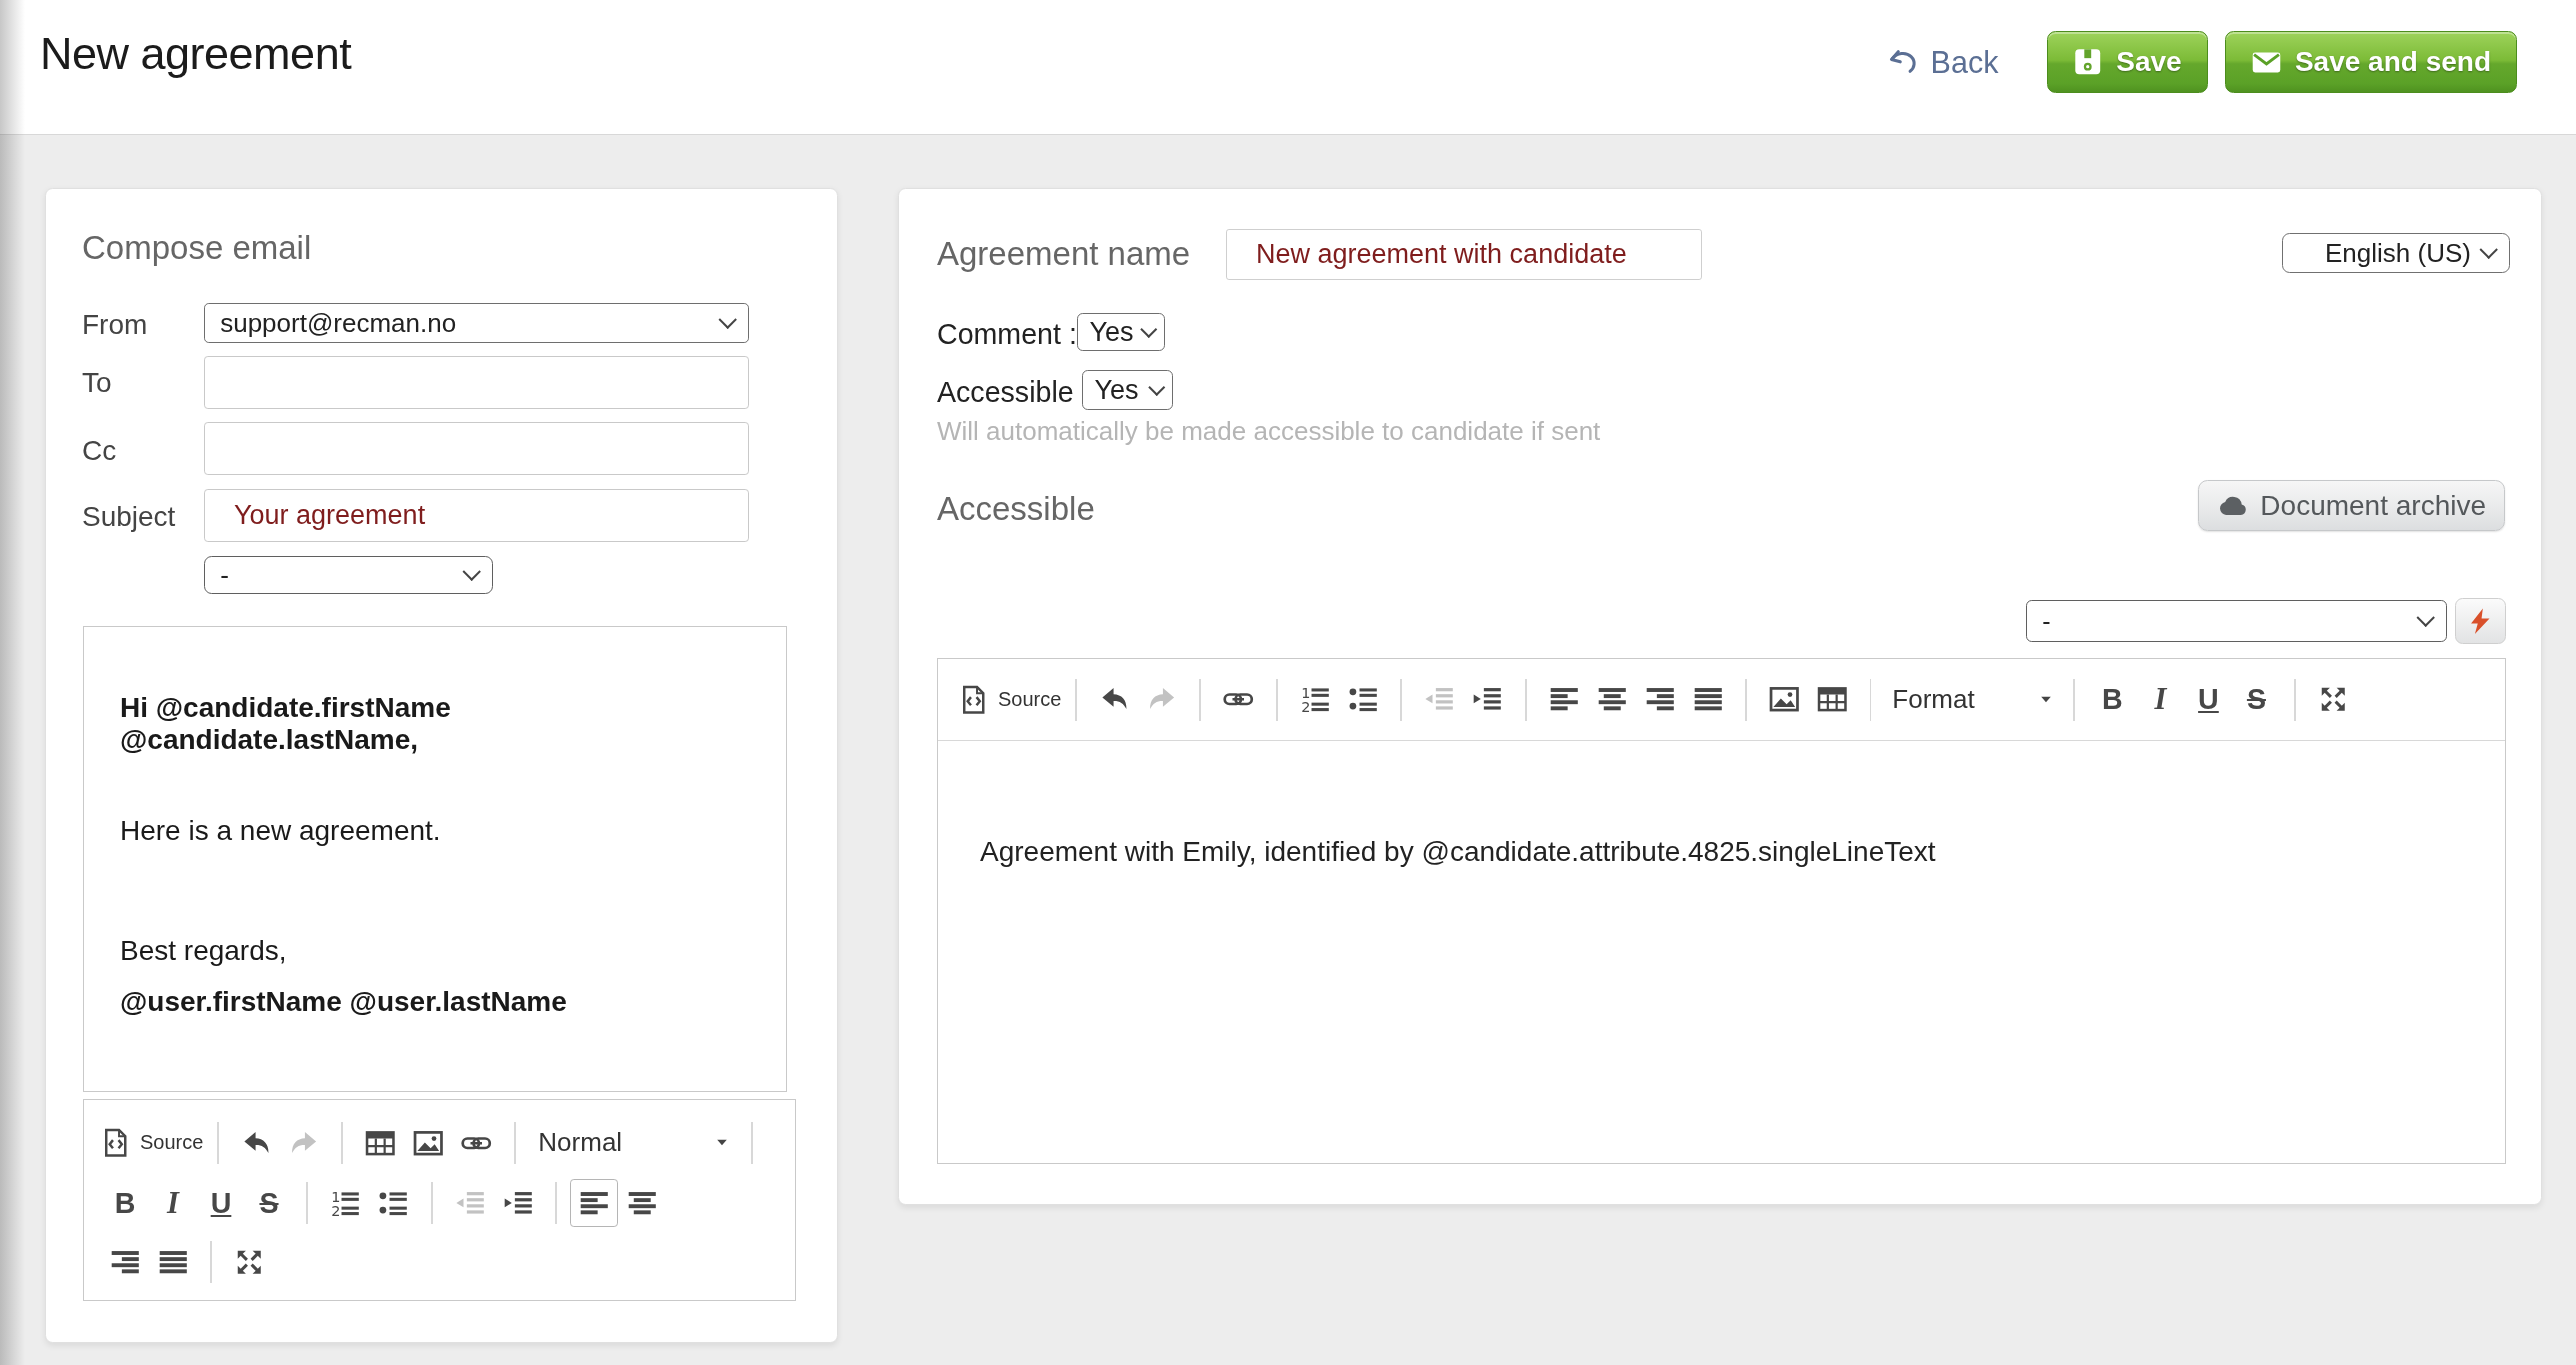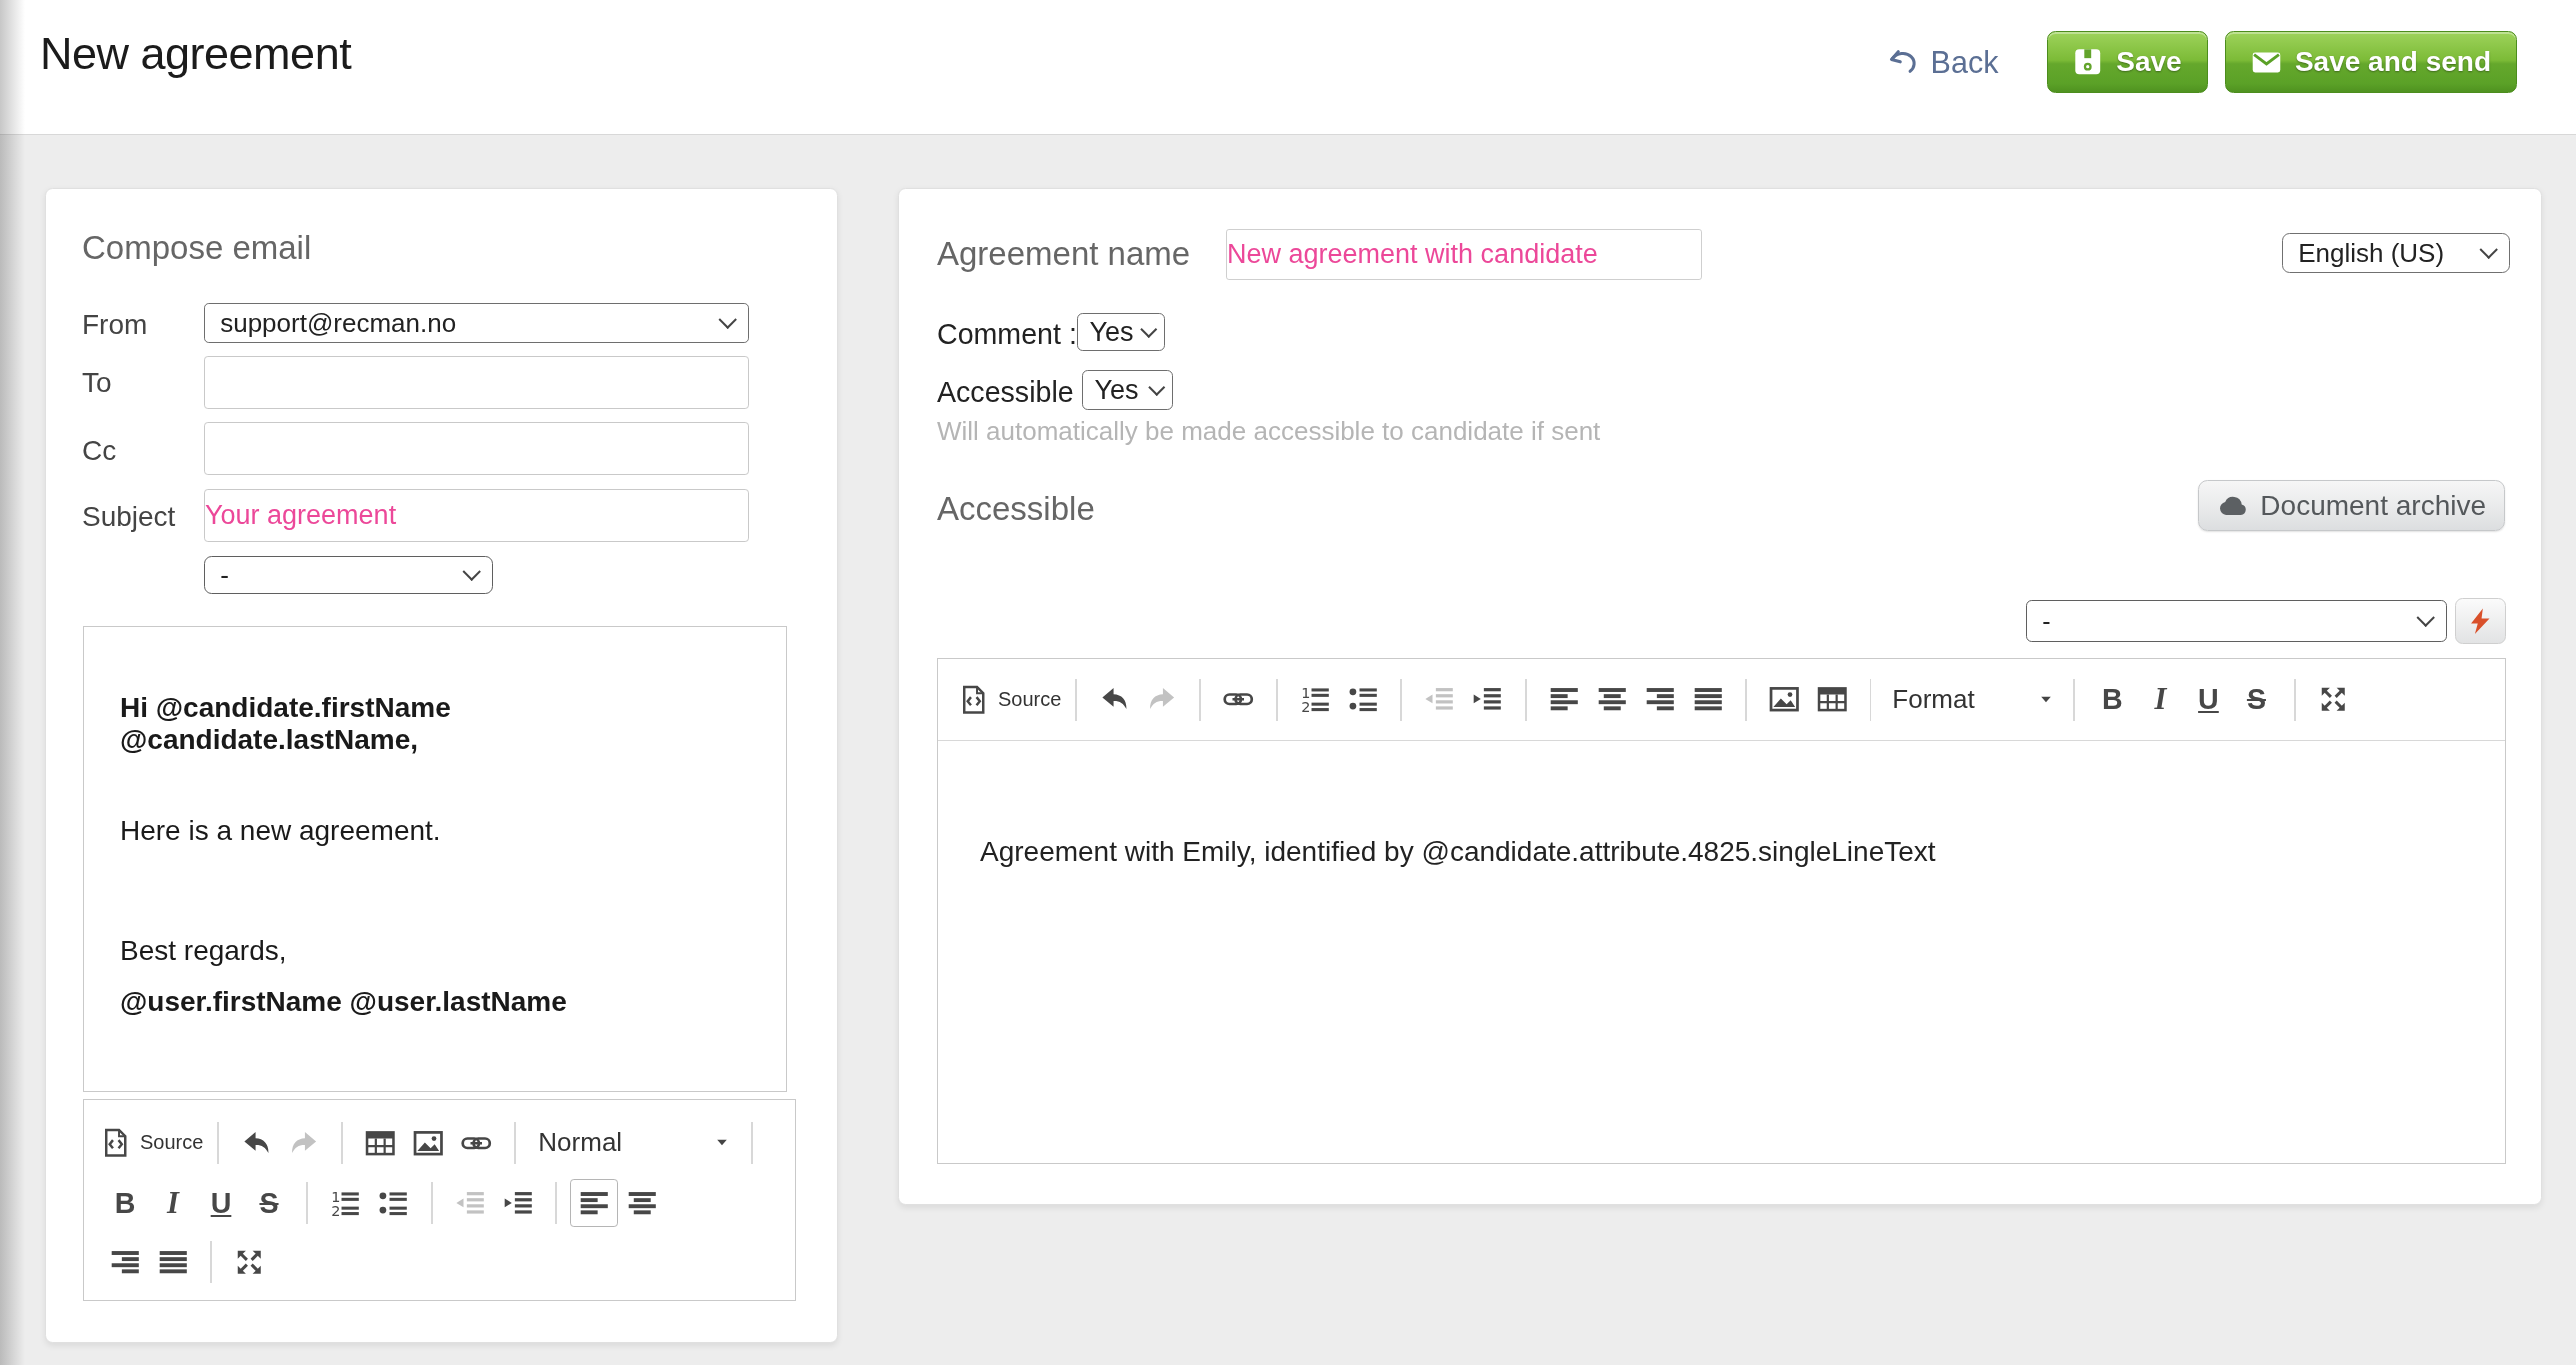--- a/index.html
+++ b/index.html
@@ -27,21 +27,21 @@
          box-shadow:0 2.9px 6.7px rgba(0,0,0,.08);box-sizing:border-box;}
   .panel-left{left:45px;top:188px;width:793px;height:1155px;}
   .panel-right{left:898px;top:188px;width:1644px;height:1017px;}
 
   .h2{font-size:33px;color:#666;font-weight:400;}
   .lbl{font-size:28px;color:#444;}
   .abs{position:absolute;}
 
   
   .tinput{box-sizing:border-box;border:1.9px solid #c9c9c9;border-radius:3.8px;background:#fff;
-          font-family:"Liberation Sans",sans-serif;font-size:27px;color:#ec4899;padding:0 0;outline:none;}
+          font-family:"Liberation Sans",sans-serif;font-size:27px;color:#7f1d1d;padding:0 29px;outline:none;}
   .dselect{box-sizing:border-box;display:flex;align-items:center;justify-content:space-between;
            border:1.9px solid #6e6e6e;border-radius:6.7px;background:#fff;padding:0 13.3px 0 15.2px;
            font-size:26px;color:#222;cursor:pointer;}
   .dselect .chev{width:11.4px;height:11.4px;border-right:2.4px solid #444;border-bottom:2.4px solid #444;
                  transform:rotate(45deg) translate(-1.9px,-1.9px);flex:0 0 auto;margin-left:11.4px;}
 
   
   .edit-box{position:absolute;box-sizing:border-box;border:1.9px solid #c9c9c9;background:#fff;}
   .mailbody{font-size:28px;color:#1a1a1a;}
   .mailbody p{margin:0;}
@@ -358,21 +358,21 @@
             </svg>
           </div>
       </div>
     </div>
   </div>
 
   <div class="panel panel-right">
     <div class="h2 abs" style="left:38px;top:46px;">Agreement name</div>
     <input class="tinput abs" style="left: 327px; top: 40px; width: 476px; height: 51px; border-color: rgb(207, 207, 207); border-radius: 2.9px;" value="New agreement with candidate">
 
-    <div class="dselect abs" style="left:1383px;top:44px;width:228px;height:40px;border:1.9px solid #707070;border-radius:7.6px;">
+    <div class="dselect abs" style="left:1383px;top:44px;width:228px;height:40px;border:1.9px solid #707070;border-radius:7.6px;justify-content:flex-end;">
       <span>English (US)</span>
       <span class="chev"></span>
     </div>
 
     <div class="lbl abs" style="left:38px;top:129px;font-size:28.6px;color:#222;">Comment :</div>
     <div class="dselect abs" style="left:178px;top:124px;width:88px;height:38px;padding:0 9.5px 0 11.4px;border-radius:5.7px;">
       <span style="font-size:27px;">Yes</span>
       <span class="chev" style="width:9.5px;height:9.5px;margin-left:5.7px;"></span>
     </div>
 

